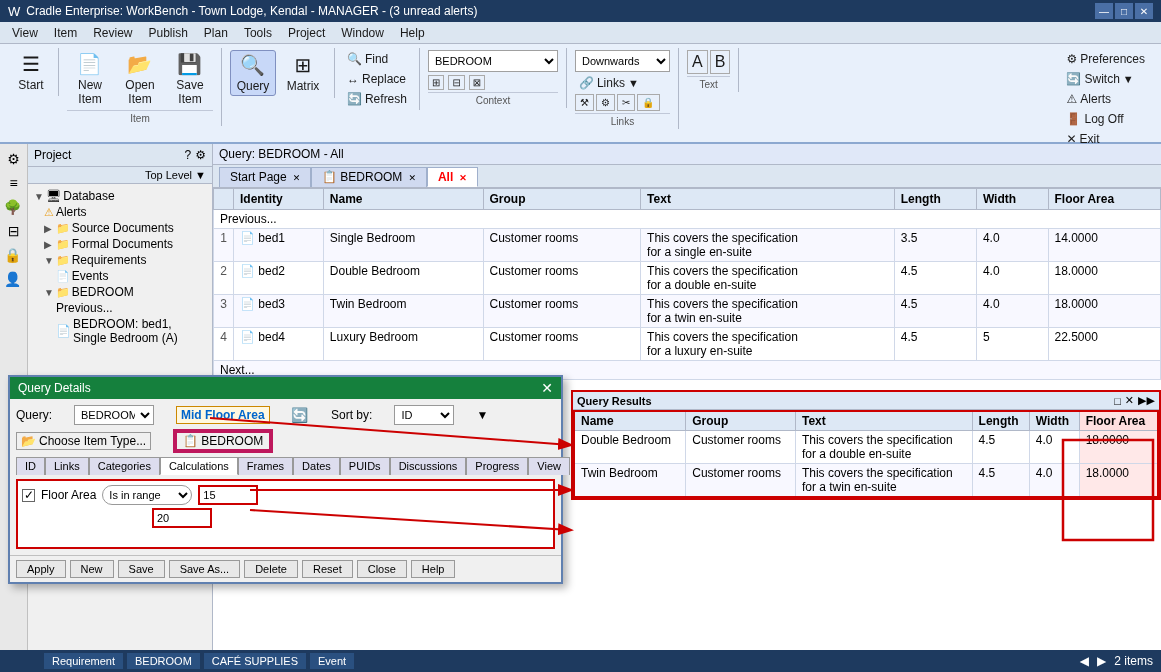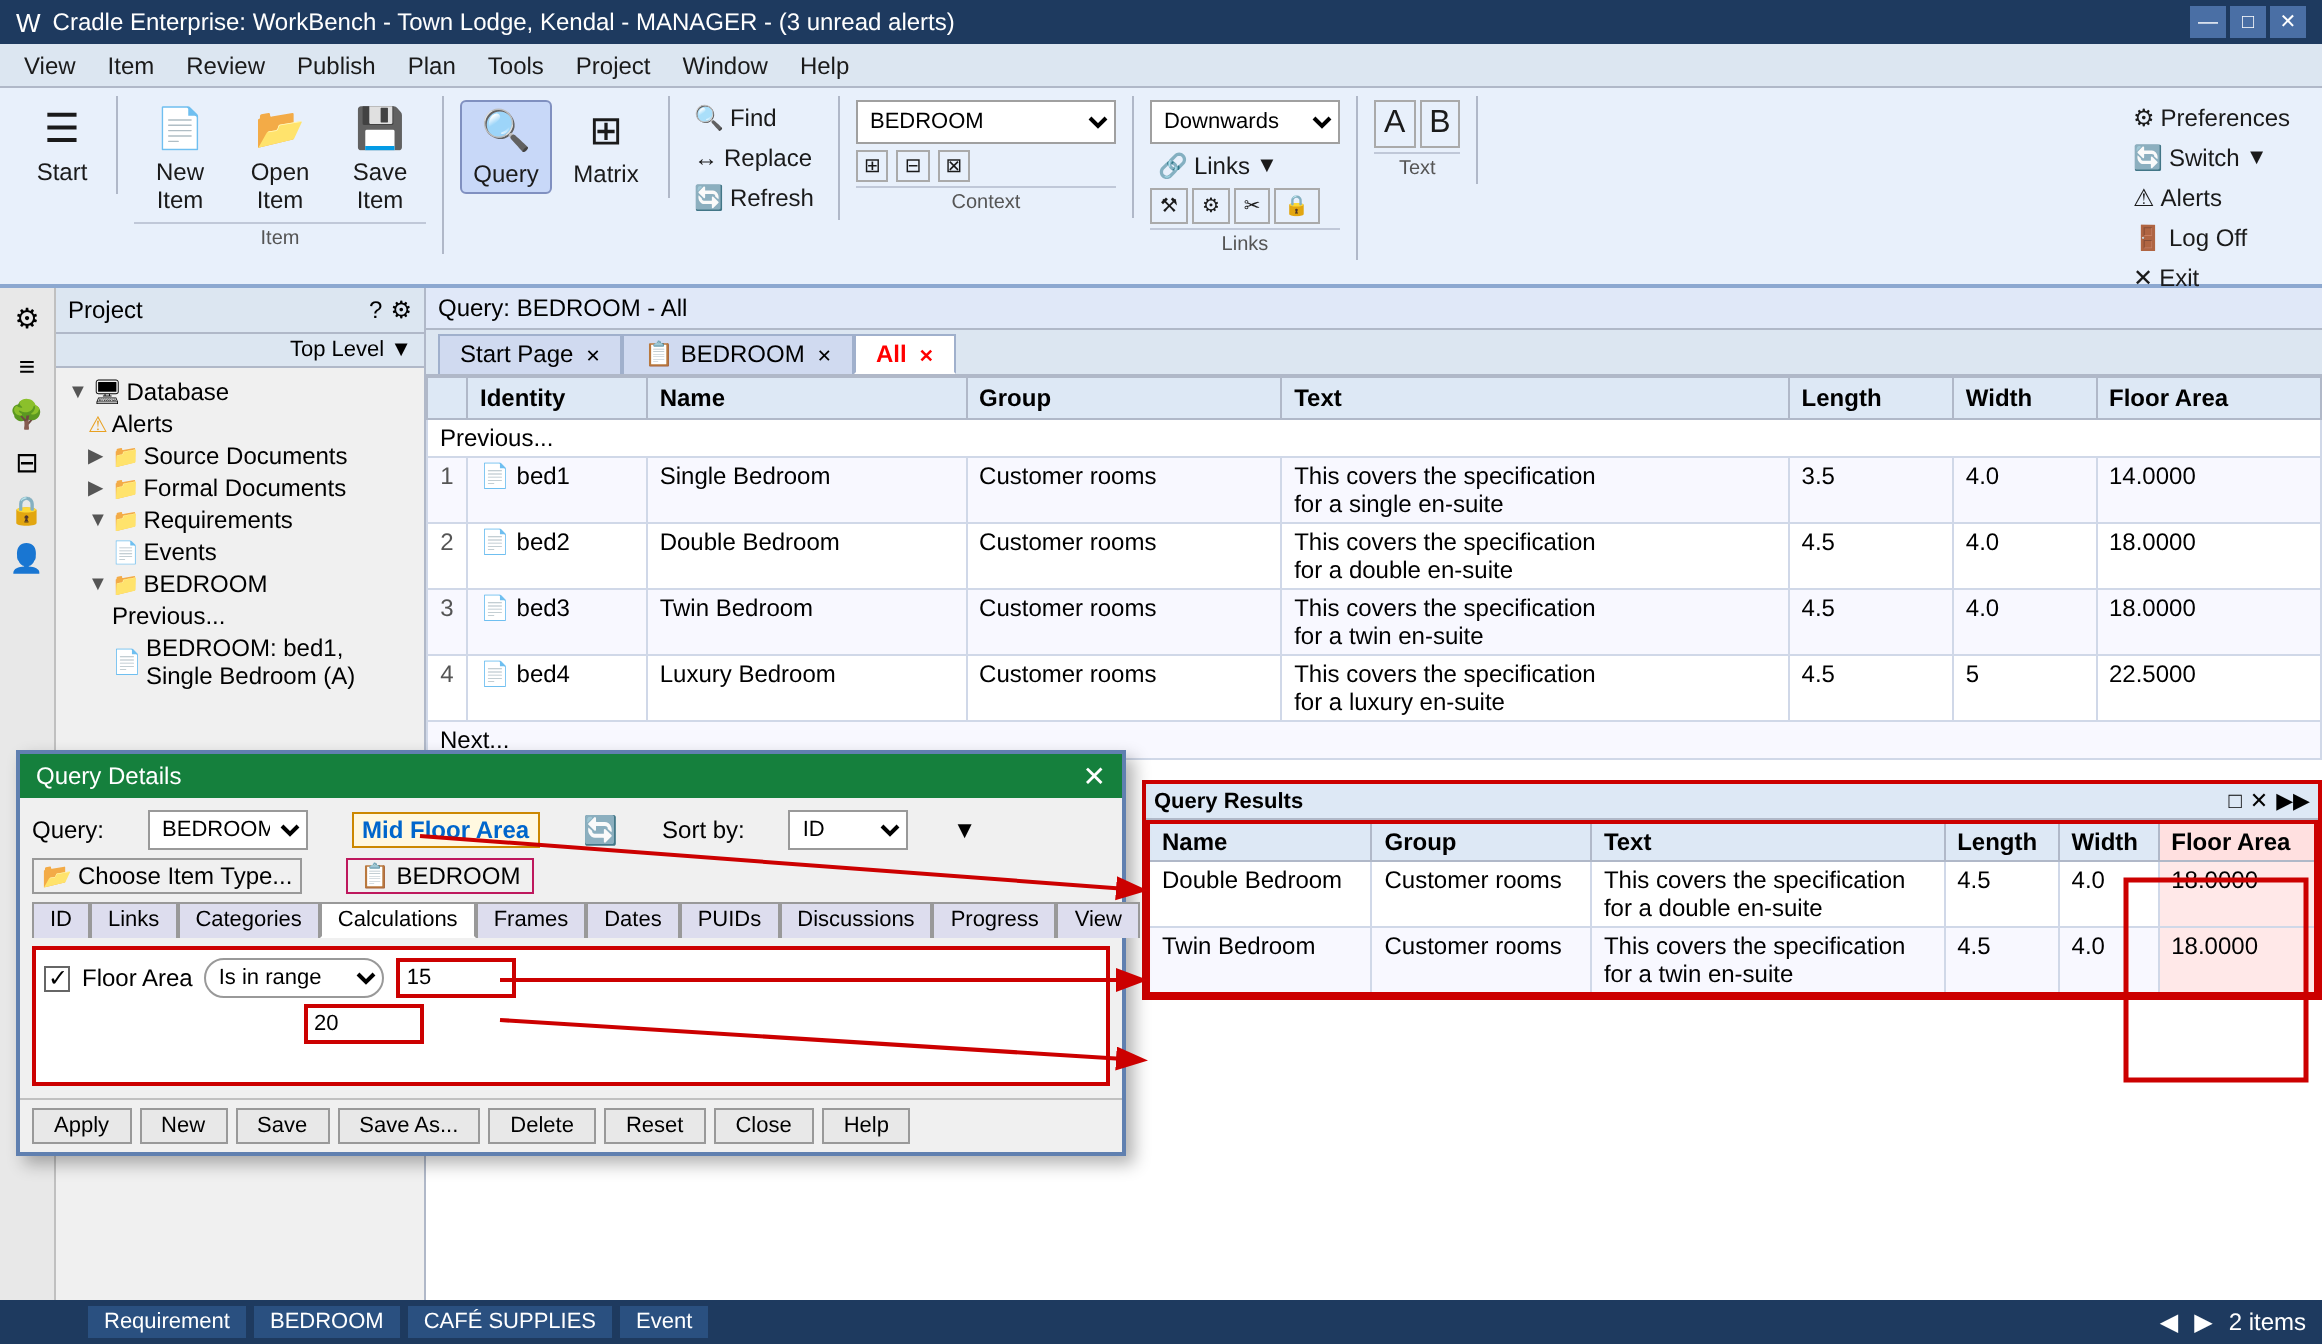--- a/index.html
+++ b/index.html
@@ -429,21 +429,21 @@
         <option>ID</option>
       </select>
       <button style="background:none;border:none;cursor:pointer;">▼</button>
     </div>
 
     <div class="dialog-row">
       <button style="font-size:11px;padding:1px 4px;background:#f0f0f0;border:1px solid #999;cursor:pointer;">
         <span>📂</span>
         <span>Choose Item Type...</span>
       </button>
-      <button style="font-size:11px;padding:1px 6px;background:#f0f0f0;border:1px solid #be185d;cursor:pointer;">
+      <button style="font-size:11px;padding:1px 6px;background:#f0f0f0;border:4px solid #be185d;cursor:pointer;">
         <span>📋</span>
         <span>BEDROOM</span>
       </button>
     </div>
 
     <div class="dialog-tabs">
       <div class="dtab">ID</div>
       <div class="dtab">Links</div>
       <div class="dtab">Categories</div>
       <div class="dtab active">Calculations</div>

